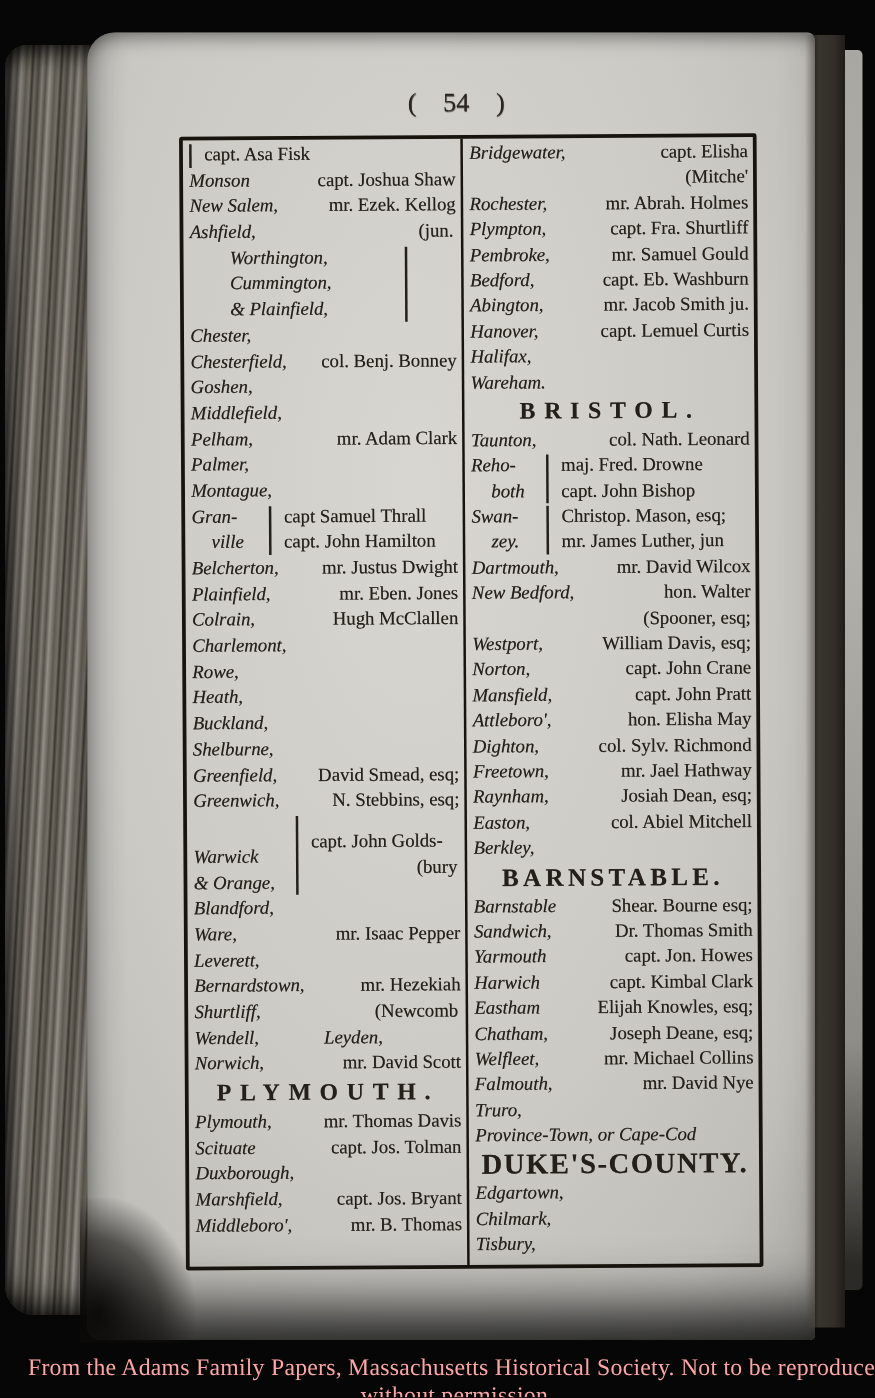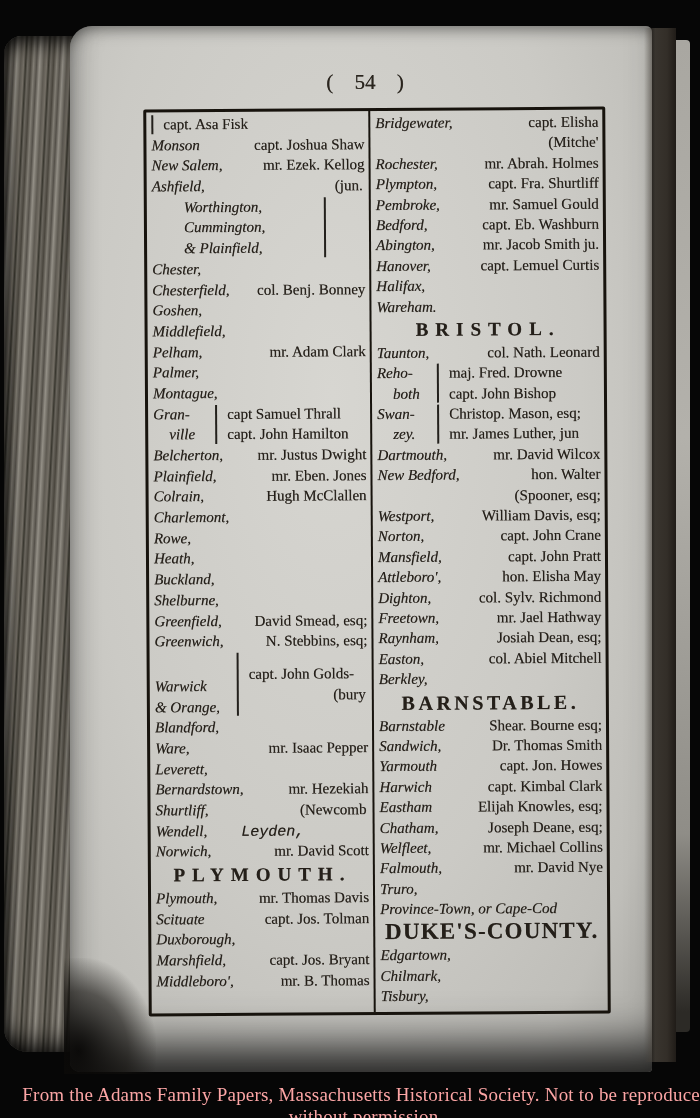--- a/index.html
+++ b/index.html
@@ -30,21 +30,21 @@
     border:3px solid #17130d;border-radius:2px;transform:rotate(-0.35deg);
     font-size:15px;text-shadow:0.2px 0.2px .5px rgba(36,31,25,.6);}
   .col{padding:2px 4px 0 5px;overflow:hidden;box-sizing:border-box;}
   .col-left{width:224px;border-right:2.5px solid #17130d;}
   .col-right{flex:1;}
   .row{display:flex;align-items:baseline;height:20.7px;line-height:20.7px;white-space:nowrap;}
   .col-right .row,.col-right .trow{height:20.4px;line-height:20.4px;}
   .row.j{justify-content:space-between;}
   .row.cont{justify-content:flex-end;}
   .town{font-style:italic;}
-  .t2{margin-left:34px;font-family:Liberation Mono, monospace;}
+  .t2{margin-left:52px;}
   .rep{margin-left:5px;}
   .rt{margin-left:auto;padding-right:2px;text-align:center;}
   .h{font-weight:bold;text-align:center;height:26px;line-height:26px;font-size:19px;white-space:nowrap;}
   .h.spread{letter-spacing:7px;}
   .h.spread2{font-size:20px;letter-spacing:3.5px;}
   .h.big{font-size:23px;letter-spacing:1.2px;}
   .group{display:flex;}
   .towns{flex:0 0 auto;}
   .bar{width:2px;background:#23201c;margin:1px 0;}
   .reps{display:flex;flex-direction:column;justify-content:center;flex:1;}

